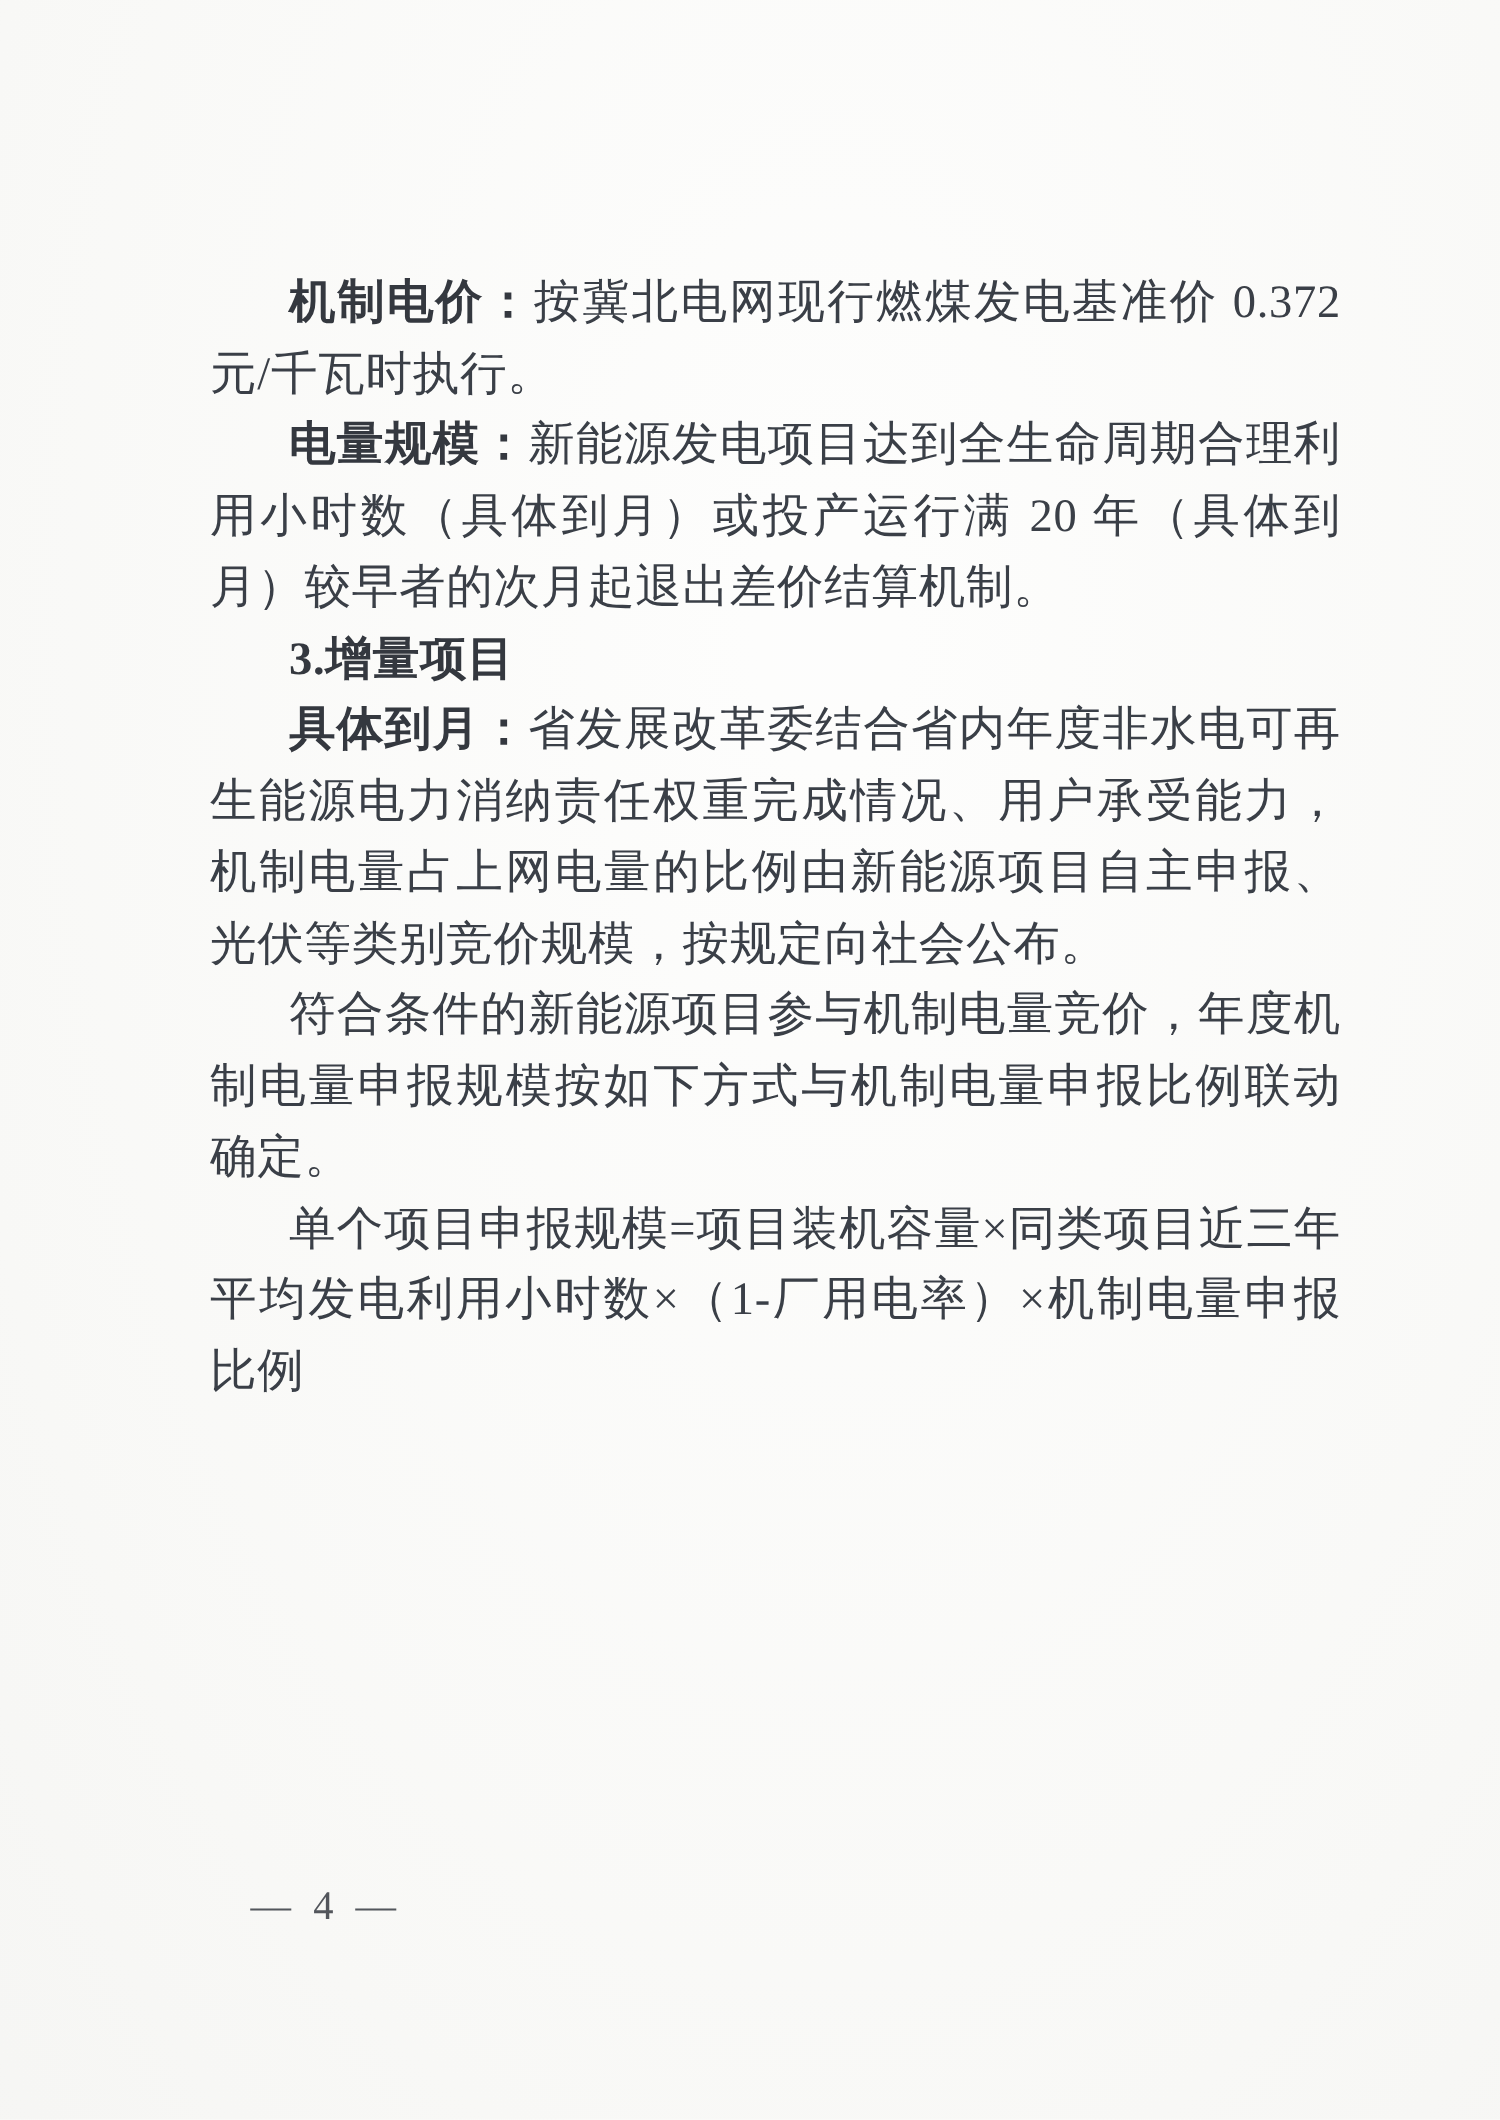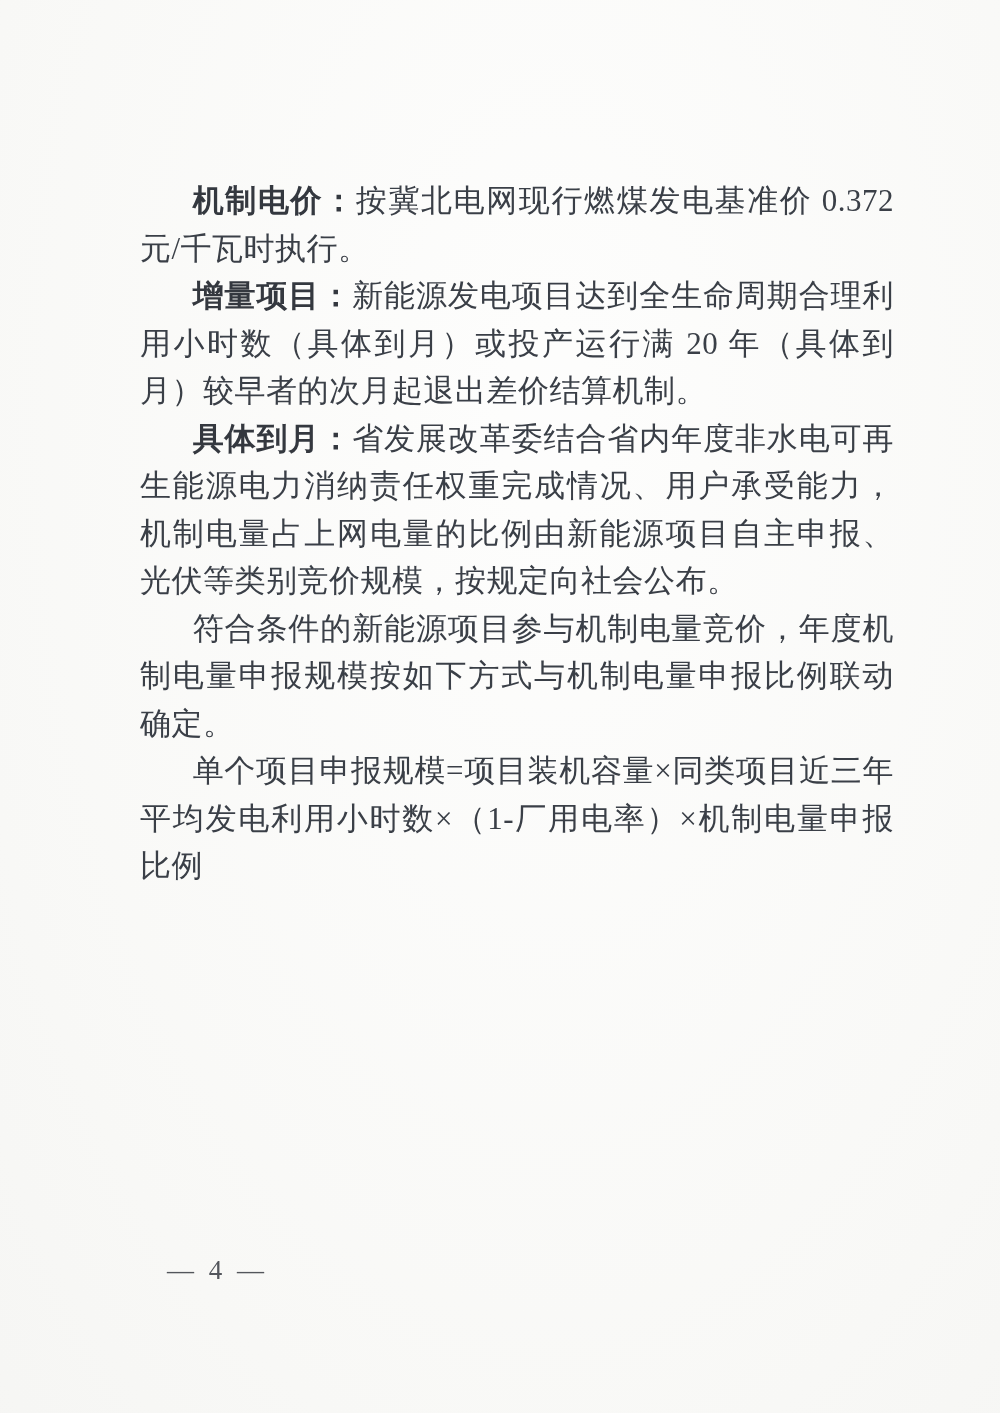--- a/index.html
+++ b/index.html
@@ -59,23 +59,24 @@
 </style>
 </head>
 <body>
 
 <div class="scan-layer"></div>
 
 <div class="doc-text">
 
   <p><span class="label-bold">机制电价：</span><span>按冀北电网现行燃煤发电基准价 0.372 元/千瓦时执行。</span></p>
 
-  <p><span class="label-bold">增量项目：</span><span>新能源发电项目达到全生命周期合理利用小时数（具体到月）或投产运行满 20 年（具体到月）较早者的次月起退出差价结算机制。</span></p>
+  <p><span class="label-bold">电量规模：</span><span>新能源发电项目达到全生命周期合理利用小时数（具体到月）或投产运行满 20 年（具体到月）较早者的次月起退出差价结算机制。</span></p>
 
 
+  <p class="heading"><span>3.增量项目</span></p>
 
   <p><span class="label-bold">具体到月：</span><span>省发展改革委结合省内年度非水电可再生能源电力消纳责任权重完成情况、用户承受能力，机制电量占上网电量的比例由新能源项目自主申报、光伏等类别竞价规模，按规定向社会公布。</span></p>
 
   <p><span>符合条件的新能源项目参与机制电量竞价，年度机制电量申报规模按如下方式与机制电量申报比例联动确定。</span></p>
 
   <p><span>单个项目申报规模=项目装机容量×同类项目近三年平均发电利用小时数×（1-厂用电率）×机制电量申报比例</span></p>
 
 
 </div>
 

